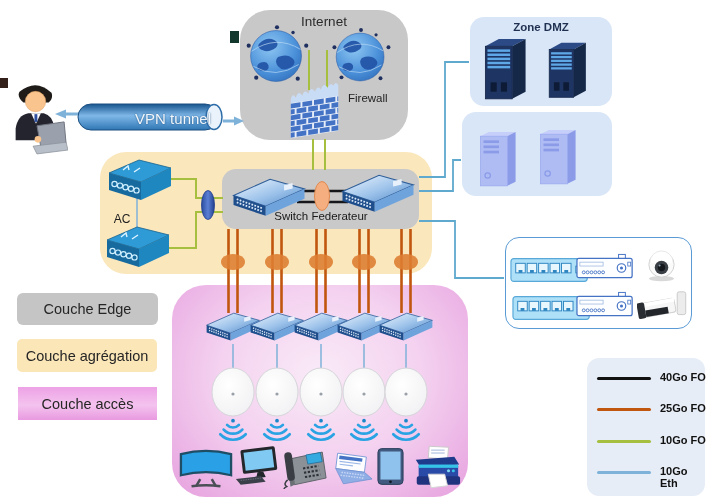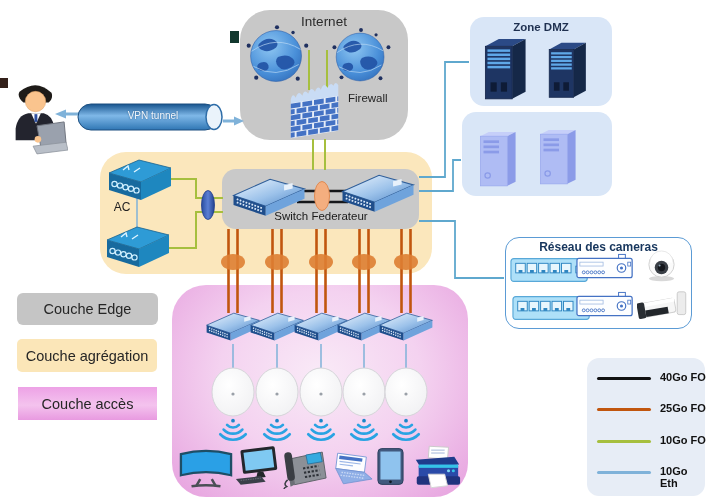--- a/index.html
+++ b/index.html
@@ -21,22 +21,22 @@
   
   .chip{position:absolute;z-index:5;display:flex;align-items:center;justify-content:center;
         font-size:14.5px;color:#262626;}
   .chip-edge{left:17px;top:293px;width:141px;height:32px;background:#c5c5c5;border-radius:6px;}
   .chip-aggr{left:17px;top:339px;width:140px;height:33px;background:#fbe6b8;border-radius:5px;}
   .chip-acces{left:18px;top:387px;width:139px;height:33px;border-radius:0;
         background:linear-gradient(180deg,#eda2e6 0%,#f4c3ee 55%,#e89ae0 100%);}
   
   .internet-lbl{left:240px;top:14px;width:168px;font-size:13.5px;color:#2b2b2b;}
   .firewall-lbl{left:348px;top:92px;width:56px;font-size:11.5px;}
-  .vpn-lbl{left:95px;top:110px;width:116px;font-size:10px;color:#f2f7fc;text-shadow:0 0 2px #1c4f80;}
-  .ac-lbl{left:102px;top:200px;width:40px;font-size:12px;}
+  .vpn-lbl{left:95px;top:110px;width:116px;font-size:15px;color:#f2f7fc;text-shadow:0 0 2px #1c4f80;text-align:right;}
+  .ac-lbl{left:102px;top:212px;width:40px;font-size:12px;}
   .fed-lbl{left:226px;top:210px;width:190px;font-size:11.5px;color:#1a1a1a;}
   .dmz-lbl{left:470px;top:21px;width:142px;font-size:11.5px;color:#1f3050;font-weight:600;text-align:center;}
   .srv-lbl{left:462px;top:116px;width:150px;font-size:11.5px;color:#1f3050;font-weight:600;}
   .cam-lbl{left:505px;top:240px;width:187px;font-size:12px;color:#17365d;font-weight:600;}
   
   .sw{position:absolute;width:54px;height:3px;z-index:6;border-radius:2px;}
   .sw-lbl{position:absolute;width:48px;font-size:11px;font-weight:bold;color:#111;z-index:6;}
   svg.canvas{position:absolute;left:0;top:0;z-index:3;}
 </style>
 </head>
@@ -427,21 +427,20 @@
     <rect x="230" y="31" width="9" height="12" fill="#12382e"></rect>
     <rect x="0" y="78" width="8" height="10" fill="#33201a"></rect>
   </svg>
 
   <div class="lbl internet-lbl center">Internet</div>
   <div class="lbl firewall-lbl">Firewall</div>
   <div class="lbl vpn-lbl center">VPN tunnel</div>
   <div class="lbl ac-lbl center">AC</div>
   <div class="lbl fed-lbl center">Switch Federateur</div>
   <div class="lbl dmz-lbl center">Zone DMZ</div>
-  <div class="lbl cam-lbl center">Réseau des cameras</div>
 
   <div class="chip chip-edge">
     <span>Couche Edge</span>
   </div>
   <div class="chip chip-aggr">
     <span>Couche agrégation</span>
   </div>
   <div class="chip chip-acces">
     <span>Couche accès</span>
   </div>

